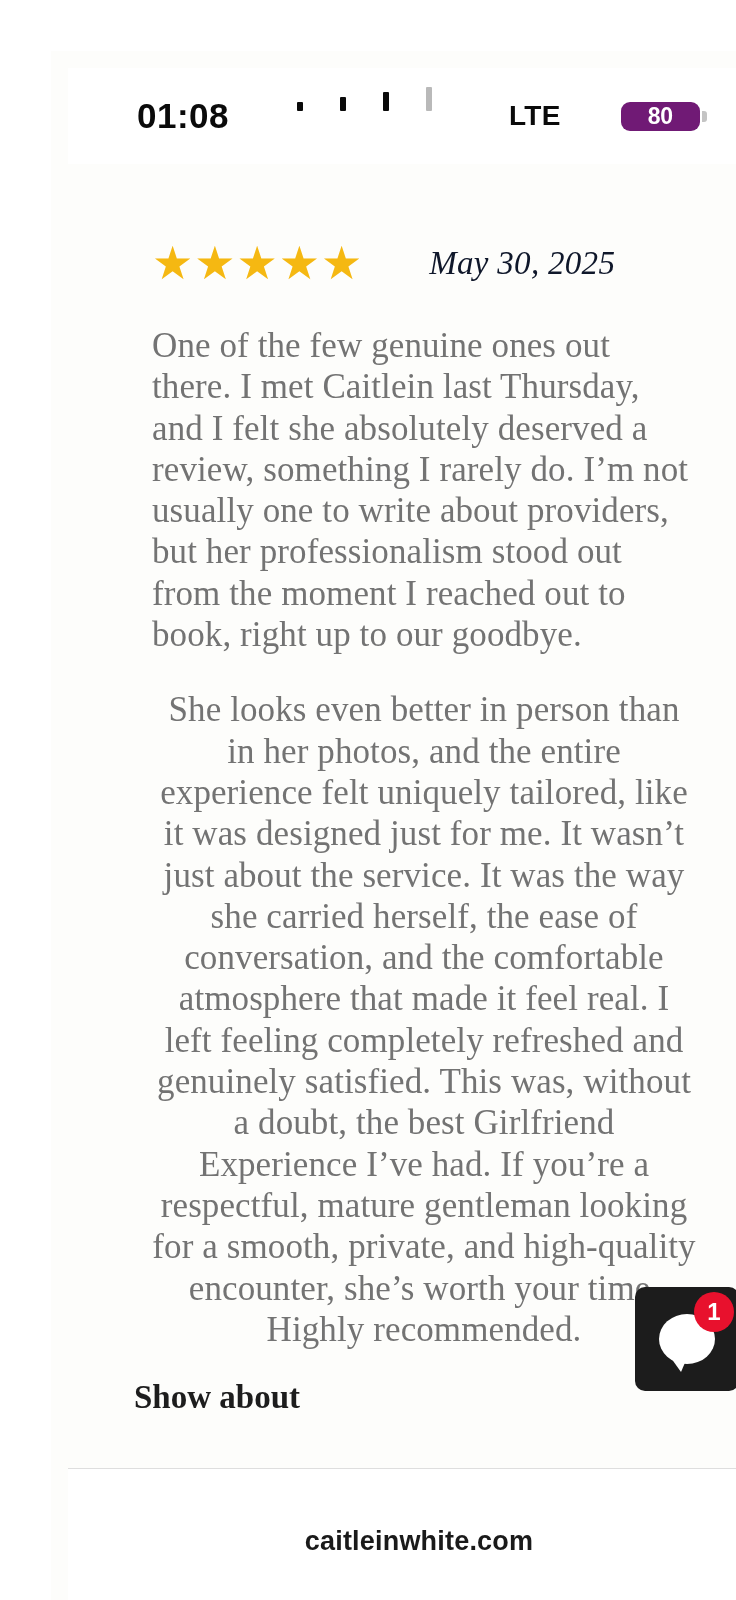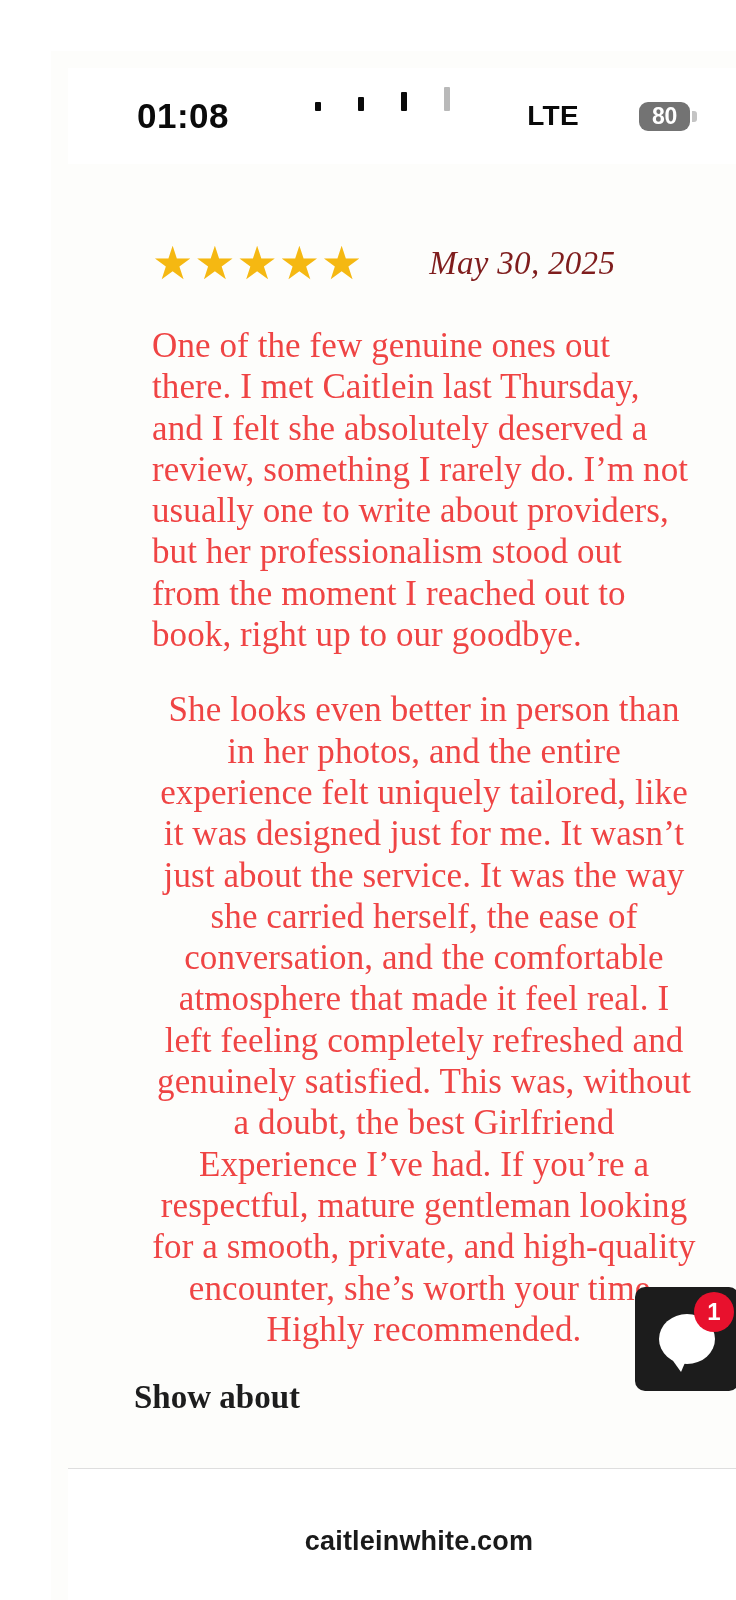--- a/index.html
+++ b/index.html
@@ -58,24 +58,24 @@
   .signal i:nth-child(3) { height: 19px; }
   .signal i:nth-child(4) { height: 24px; background: #b9b9b9; }
   .lte {
     font-size: 28px;
     font-weight: 600;
     color: #0a0a0a;
     letter-spacing: 0.3px;
   }
   .battery {
     position: relative;
-    width: 51px;
+    width: 79px;
     height: 29px;
     border-radius: 9px;
-    background: #737373;
+    background: #701a75;
     display: flex;
     align-items: center;
     justify-content: center;
   }
   .battery span {
     color: #ffffff;
     font-size: 23px;
     font-weight: 700;
     letter-spacing: -0.3px;
   }
@@ -107,28 +107,28 @@
   .stars {
     font-size: 46px;
     color: #f5b812;
     letter-spacing: 1px;
     line-height: 1;
   }
   .review-date {
     font-family: "Liberation Serif", serif;
     font-style: italic;
     font-size: 33px;
-    color: #7f1d1d;
+    color: #0f172a;
     letter-spacing: 0.3px;
   }
   .review-body p {
     font-family: "Liberation Serif", serif;
     font-size: 35px;
     line-height: 1.18;
-    color: #ef4444;
+    color: #737373;
     letter-spacing: 0.1px;
     max-width: 560px;
   }
   .review-body p + p { margin-top: 34px; text-align: center; }
 
   .show-less {
     font-family: "Liberation Serif", serif;
     font-size: 33px;
     font-weight: 700;
     color: #1d1d1d;

